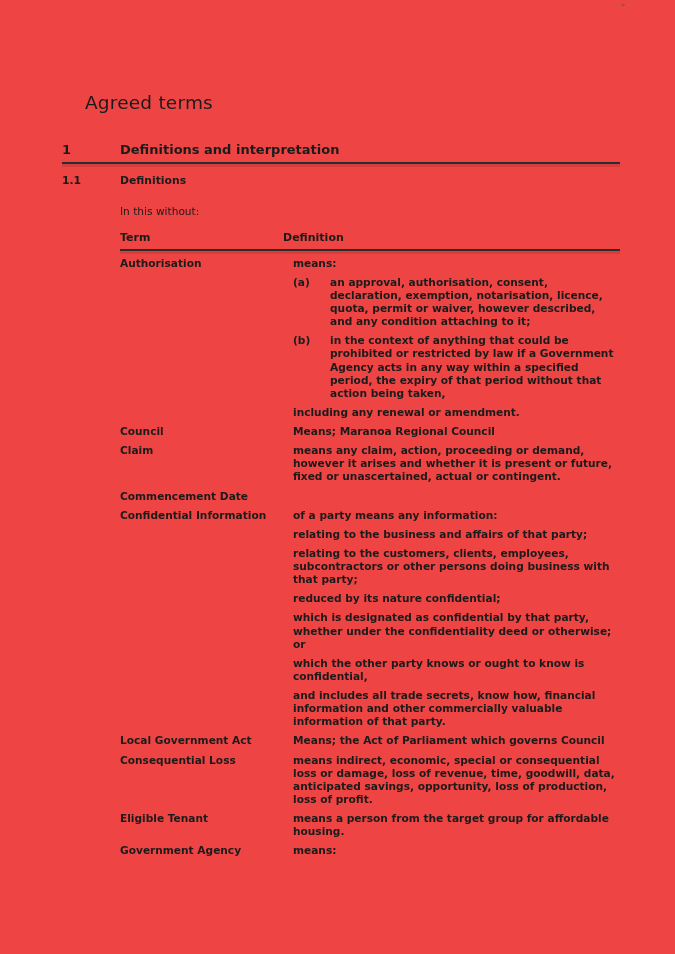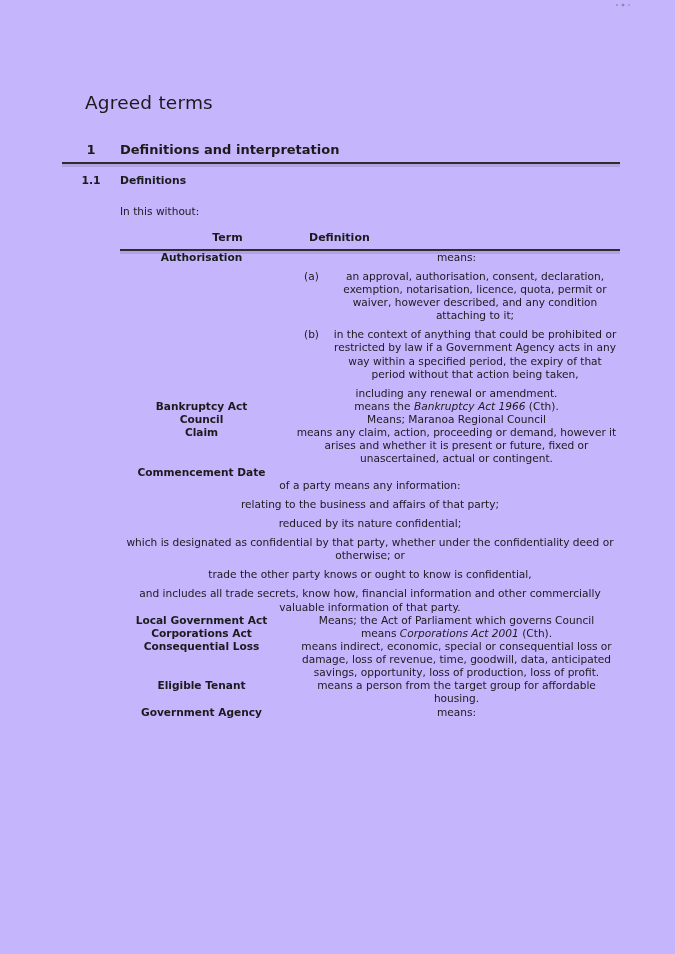--- a/index.html
+++ b/index.html
@@ -1,24 +1,23 @@
 <!DOCTYPE html>
 <html><head>
 <meta charset="utf-8">
 <style>
   html,body { margin:0; padding:0; background:#e9e9e9; }
   .page {
     position:relative;
     width:675px; height:954px;
     margin:0 auto;
-    background:#c4b5fd;
+    background:#ef4444;
     font-family:"DejaVu Sans","Liberation Sans",sans-serif;
     color:#1b1b1b;
     overflow:hidden;
-    text-align:center;
   }
   .scan-speck { position:absolute; top:3px; left:615px; width:16px; height:4px; opacity:.45;
     background:
       radial-gradient(circle at 2px 2px, #777 1px, transparent 1.4px),
       radial-gradient(circle at 8px 2px, #555 1.3px, transparent 1.7px),
       radial-gradient(circle at 14px 2px, #888 1px, transparent 1.4px);
   }
   .doc-title {
     margin:0; padding:0;
     position:absolute; top:92px; left:85px;
@@ -46,25 +45,25 @@
   .def-table {
     position:absolute; top:231px; left:120px; width:500px;
     font-size:10.6px; line-height:1.24;
   }
   .t-head {
     display:flex;
     padding-bottom:4px;
     border-bottom:2.5px solid #2c2c2c;
     box-shadow:0 3px 0 rgba(0,0,0,0.10);
   }
-  .t-term-h { width:163px; flex-shrink:0; font-weight:bold; font-size:11px;margin-left:26px; }
+  .t-term-h { width:163px; flex-shrink:0; font-weight:bold; font-size:11px; }
   .t-def-h  { font-weight:bold; font-size:11px; }
-  .t-row { display:flex; margin-top:0; }
+  .t-row { display:flex; margin-top:6px; }
   .t-term { width:163px; flex-shrink:0; font-weight:bold; padding-right:10px; }
-  .t-def  { flex:1; }
+  .t-def  { flex:1;font-weight:bold; }
   .d-para { margin:0 0 6px 0; }
   .d-para:last-child { margin-bottom:0; }
   .d-para.labeled { display:flex; }
   .d-label { width:37px; flex-shrink:0; }
   .d-text { flex:1; }
   .d-text i { font-style:italic; }
   .footer {
     position:absolute; left:78px; right:70px; bottom:28px;
     display:flex; justify-content:space-between; align-items:baseline;
     font-size:9.6px;
@@ -105,60 +104,50 @@
               <span class="d-text"><span>an approval, authorisation, consent, declaration, exemption, notarisation, licence, quota, permit or waiver, however described, and any condition attaching to it;</span></span>
             </div>
             <div class="d-para labeled">
               <span class="d-label">(b)</span>
               <span class="d-text"><span>in the context of anything that could be prohibited or restricted by law if a Government Agency acts in any way within a specified period, the expiry of that period without that action being taken,</span></span>
             </div>
             <div class="d-para"><span class="d-text"><span>including any renewal or amendment.</span></span></div>
           </div>
         </div>
         <div class="t-row">
-          <div class="t-term">Bankruptcy Act</div>
-          <div class="t-def">
-            <div class="d-para"><span class="d-text"><span>means the </span><i>Bankruptcy Act 1966</i><span> (Cth).</span></span></div>
-          </div>
-        </div>
-        <div class="t-row">
           <div class="t-term">Council</div>
           <div class="t-def">
             <div class="d-para"><span class="d-text"><span>Means; Maranoa Regional Council</span></span></div>
           </div>
         </div>
         <div class="t-row">
           <div class="t-term">Claim</div>
           <div class="t-def">
             <div class="d-para"><span class="d-text"><span>means any claim, action, proceeding or demand, however it arises and whether it is present or future, fixed or unascertained, actual or contingent.</span></span></div>
           </div>
         </div>
         <div class="t-row">
           <div class="t-term">Commencement Date</div>
         </div>
         <div class="t-row">
+          <div class="t-term">Confidential Information</div>
           <div class="t-def">
             <div class="d-para"><span class="d-text"><span>of a party means any information:</span></span></div>
             <div class="d-para"><span class="d-text"><span>relating to the business and affairs of that party;</span></span></div>
+            <div class="d-para"><span class="d-text"><span>relating to the customers, clients, employees, subcontractors or other persons doing business with that party;</span></span></div>
             <div class="d-para"><span class="d-text"><span>reduced by its nature confidential;</span></span></div>
             <div class="d-para"><span class="d-text"><span>which is designated as confidential by that party, whether under the confidentiality deed or otherwise; or</span></span></div>
-            <div class="d-para"><span class="d-text"><span>trade the other party knows or ought to know is confidential,</span></span></div>
+            <div class="d-para"><span class="d-text"><span>which the other party knows or ought to know is confidential,</span></span></div>
             <div class="d-para"><span class="d-text"><span>and includes all trade secrets, know how, financial information and other commercially valuable information of that party.</span></span></div>
           </div>
         </div>
         <div class="t-row">
           <div class="t-term">Local Government Act</div>
           <div class="t-def">
             <div class="d-para"><span class="d-text"><span>Means; the Act of Parliament which governs Council</span></span></div>
-          </div>
-        </div>
-        <div class="t-row">
-          <div class="t-term">Corporations Act</div>
-          <div class="t-def">
-            <div class="d-para"><span class="d-text"><span>means </span><i>Corporations Act 2001</i><span> (Cth).</span></span></div>
           </div>
         </div>
         <div class="t-row">
           <div class="t-term">Consequential Loss</div>
           <div class="t-def">
             <div class="d-para"><span class="d-text"><span>means indirect, economic, special or consequential loss or damage, loss of revenue, time, goodwill, data, anticipated savings, opportunity, loss of production, loss of profit.</span></span></div>
           </div>
         </div>
         <div class="t-row">
           <div class="t-term">Eligible Tenant</div>

